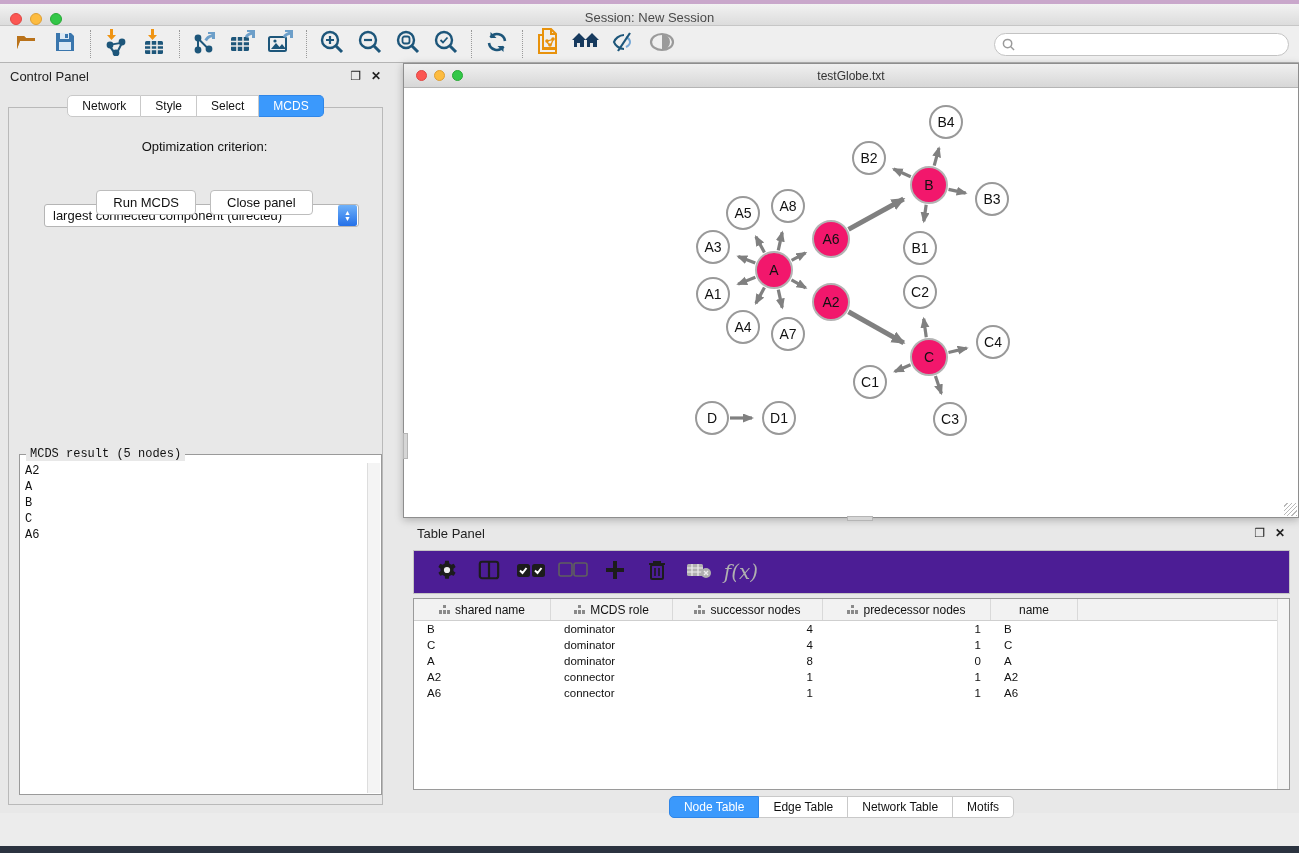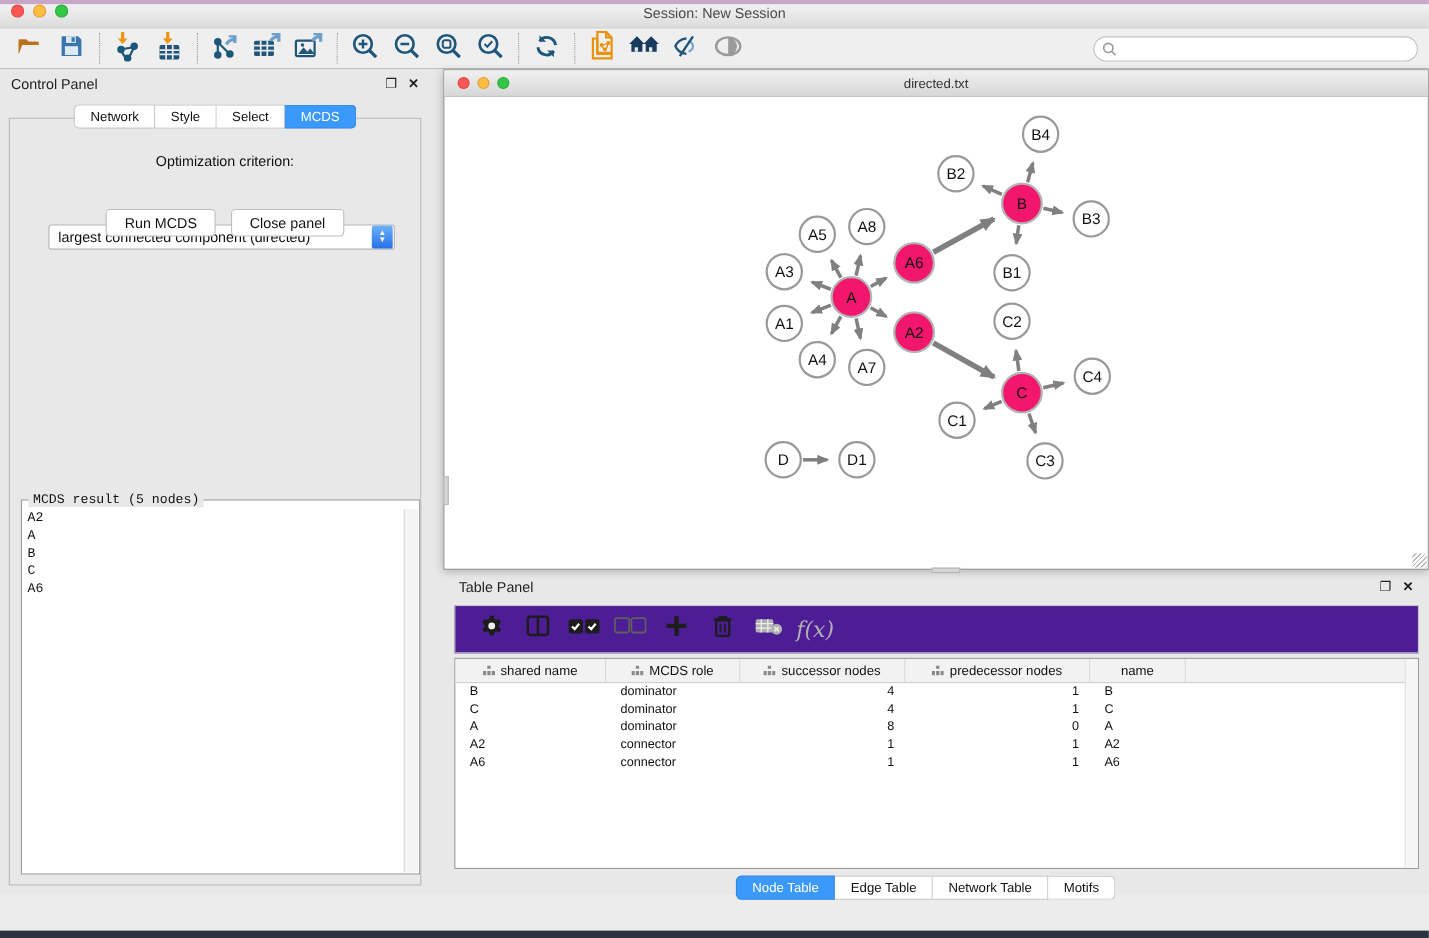--- a/index.html
+++ b/index.html
@@ -4,21 +4,21 @@
 <style>
   * { margin:0; padding:0; box-sizing:border-box; }
   html,body { width:1299px; height:853px; overflow:hidden; }
   body { font-family:"Liberation Sans", sans-serif; background:#ECECEC; position:relative; }
 
   .top-strip { position:absolute; left:0; top:0; width:1299px; height:4px; background:#c9a7cb; }
 
   
   .titlebar { position:absolute; left:0; top:4px; width:1299px; height:22px;
     background:linear-gradient(#f2f2f2,#dcdcdc); border-bottom:1px solid #c6c6c6;
-    display:flex; align-items:flex-start; }
+    display:flex; align-items:flex-end; }
   .lights { display:flex; gap:8px; margin-left:10px; }
   .light { width:12px; height:12px; border-radius:50%; }
   .light.red { background:#fc5753; border:1px solid #df4744; }
   .light.yellow { background:#fdbc40; border:1px solid #de9f34; }
   .light.green { background:#33c748; border:1px solid #27aa35; }
   .win-title { position:absolute; left:0; right:0; text-align:center; font-size:13px; color:#4a4a4a; }
 
   
   .toolbar { position:absolute; left:0; top:26px; width:1299px; height:37px;
     background:#efefef; border-bottom:1px solid #b4b4b4; display:flex; align-items:center; }
@@ -319,21 +319,21 @@
       </div>
   </div>
 
   <div class="net-window">
     <div class="net-titlebar">
       <div class="lights" style="margin-left:12px; gap:7px;">
         <div class="light red" style="width:11px;height:11px"></div>
         <div class="light yellow" style="width:11px;height:11px"></div>
         <div class="light green" style="width:11px;height:11px"></div>
       </div>
-      <div class="net-title">directed.txt</div>
+      <div class="net-title">testGlobe.txt</div>
     </div>
     <div class="net-canvas" id="net-canvas">
       <svg id="edges-svg" width="894" height="428" style="position:absolute;left:0;top:0">
           <defs>
             <marker id="arr" markerUnits="userSpaceOnUse" markerWidth="12" markerHeight="12" refX="9" refY="4.5" orient="auto">
               <path d="M0,0 L11,4.5 L0,9 z" fill="#808080"></path>
             </marker>
             <marker id="arrT" markerUnits="userSpaceOnUse" markerWidth="16" markerHeight="14" refX="12" refY="6" orient="auto">
               <path d="M0,0 L14,6 L0,12 z" fill="#808080"></path>
             </marker>

